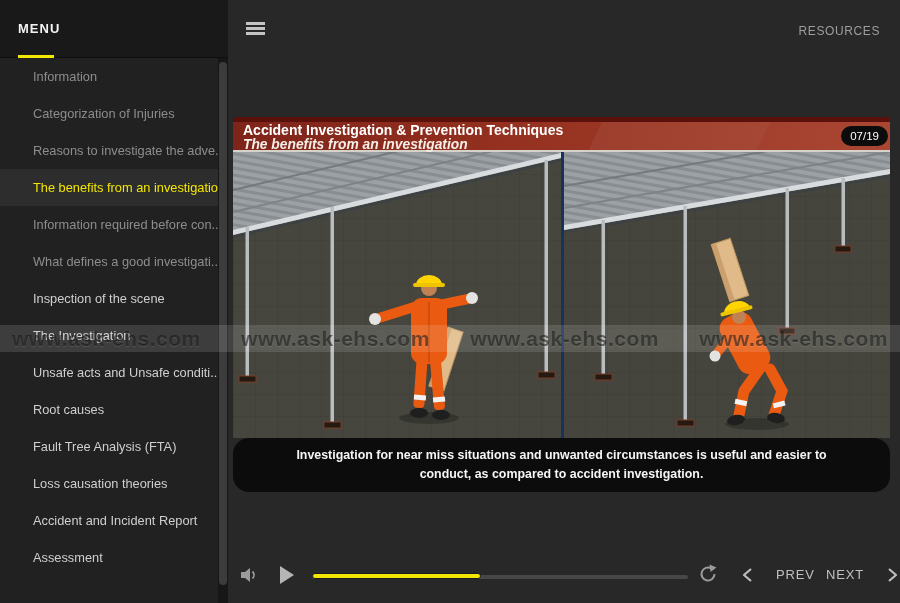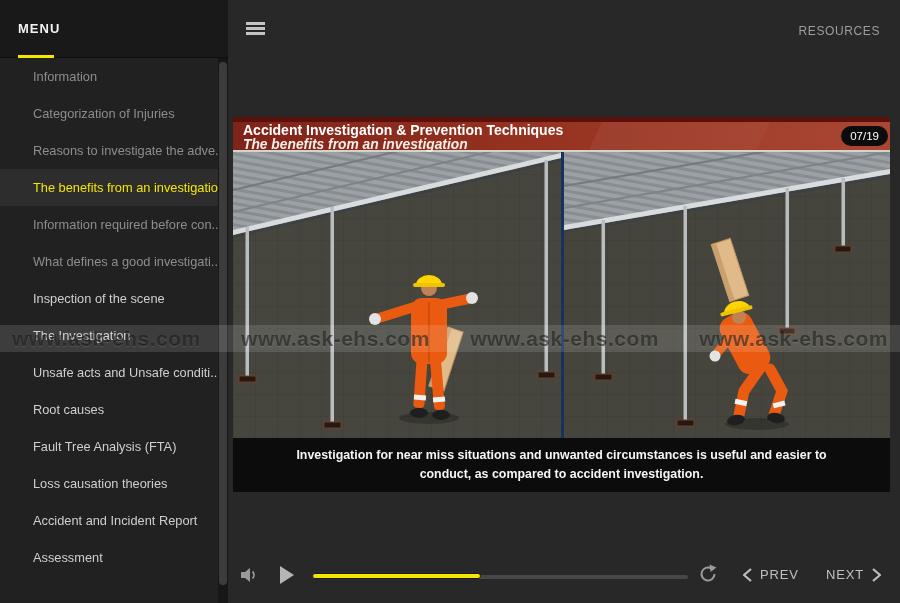--- a/index.html
+++ b/index.html
@@ -28,32 +28,32 @@
   
   .slide { position:absolute; left:5px; top:117px; width:657px; }
   .slide-header { position:relative; height:35px; border-top:5px solid #5a110c;
     background:linear-gradient(115deg, rgba(255,255,255,0) 55%, rgba(255,255,255,0.05) 55%, rgba(255,255,255,0.05) 80%, rgba(255,255,255,0.02) 80%),
                linear-gradient(90deg,#7f241a 0%, #93301f 40%, #a8432f 100%);
     box-shadow: inset 0 -2px 0 #d6d2c9; padding:2px 0 0 10px; }
   .course-title { color:#ffffff; font-size:14px; font-weight:bold; line-height:13px; }
   .lesson-title { color:#f5efe8; font-size:13.8px; font-weight:bold; font-style:italic; line-height:15px; }
   .page-badge { position:absolute; right:2px; top:4px; height:20px; line-height:20px; padding:0 9px; background:#0c0c0c; border-radius:10px; color:#ffffff; font-size:11.5px; font-weight:normal; }
   .scene { position:relative; width:657px; height:286px; background:var(--panel-bg,#46463e); overflow:hidden; }
-  .caption { height:54px; padding:8px 36px 0; background:var(--caption-bg,#0c0c0c); color:#f5f5f5; font-size:12.4px; font-weight:600; line-height:1.55; text-align:center; }
+  .caption { height:54px; padding:8px 36px 0; background:var(--caption-bg,#0c0c0c); color:#f5f5f5; font-size:12.4px; font-weight:600; line-height:1.55; text-align:center;border-radius:16px; }
 
   
   .watermark-band { position:absolute; left:0; top:325px; width:900px; height:27px; background:rgba(255,255,255,0.13);
     display:flex; justify-content:space-between; align-items:center; padding:0 12px; z-index:60; pointer-events:none; }
   .watermark-band span { font-size:21px; font-weight:bold; color:rgba(15,15,15,0.55); letter-spacing:.5px; text-shadow:0 1px 1px rgba(255,255,255,0.12); }
 
   
   .icon-btn { position:absolute; cursor:pointer; }
   .seek-track { position:absolute; left:84px; top:575px; width:376px; height:4px; background:#474747; border-radius:2px; cursor:pointer; }
   .seek-fill { position:absolute; left:0; top:-2px; height:6px; background:var(--accent-yellow,#f3e600); border:1px solid #181826; border-radius:3px; }
-  .nav-btn { position:absolute; top:567px; display:flex; align-items:center; gap:8px; color:#c0c0c0; font-size:13px; letter-spacing:.8px; cursor:pointer; }
+  .nav-btn { position:absolute; top:567px; display:flex; align-items:center; gap:24px; color:#c0c0c0; font-size:13px; letter-spacing:.8px; cursor:pointer; }
 </style>
 </head>
 <body>
 
 <div class="app">
 
   <aside class="sidebar">
     <div class="sidebar-header">
       <span class="menu-title">MENU</span>
       <span class="menu-underline"></span>

